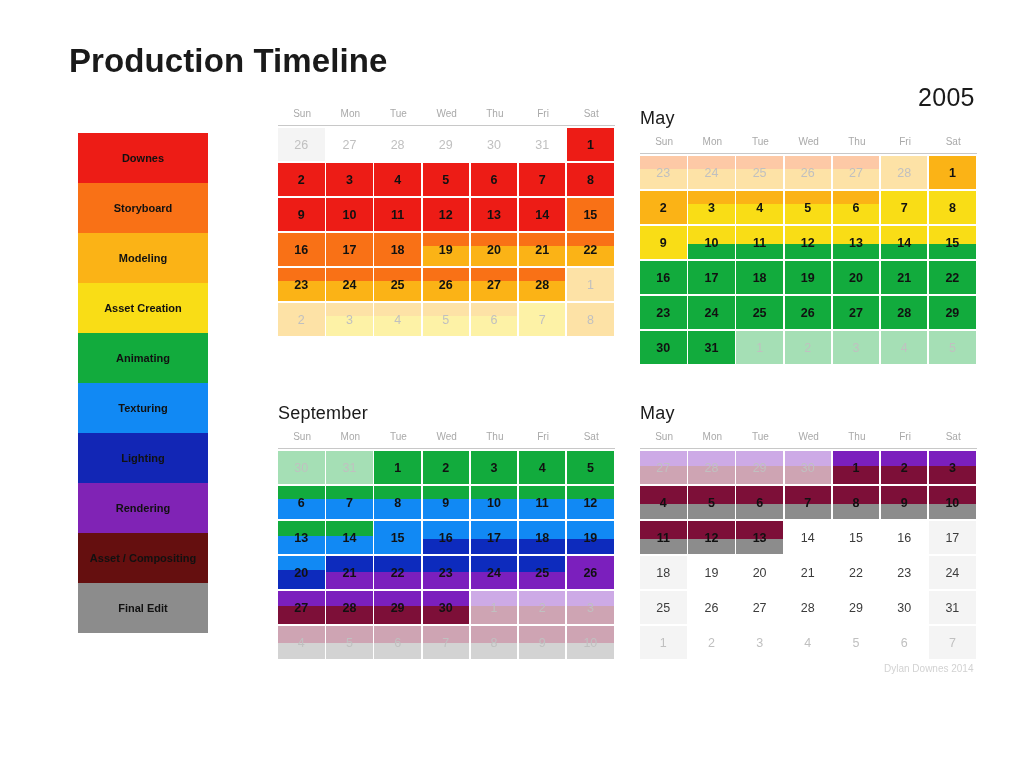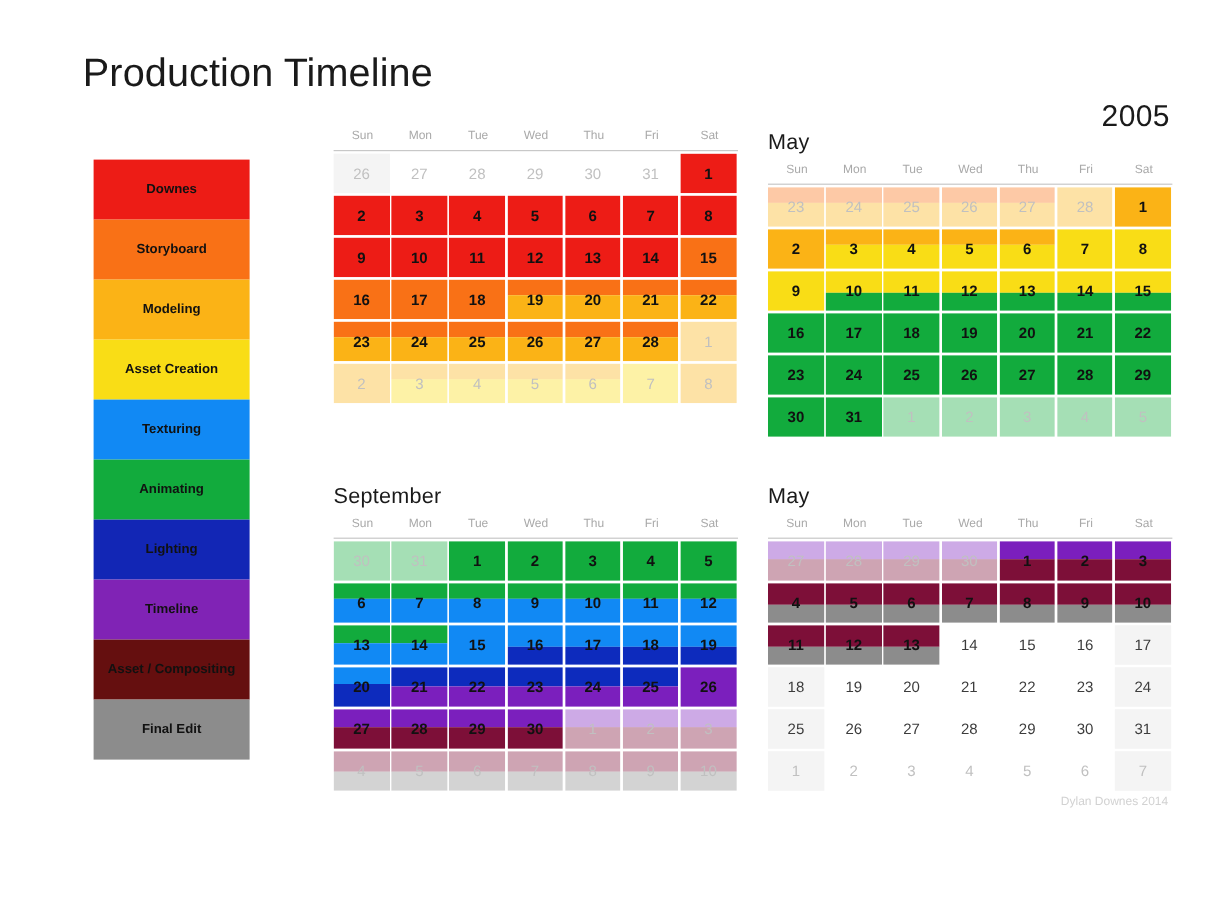--- a/index.html
+++ b/index.html
@@ -7,21 +7,21 @@
     width: 1024px; height: 768px;
     background: #ffffff;
     font-family: "Liberation Sans", sans-serif;
     overflow: hidden;
   }
   #stage { position: relative; width: 1024px; height: 768px; }
 
   
   #page-title {
     position: absolute; left: 69px; top: 42px;
-    font-size: 33px; font-weight: 400; color: #1a1a1a;
+    font-size: 33px; font-weight: 700; color: #1a1a1a;
     letter-spacing: 0.1px; white-space: nowrap;
   }
   #year-label {
     position: absolute; left: 918px; top: 83px;
     font-size: 25px; font-weight: 300; color: #1a1a1a;
     letter-spacing: 0.3px;
   }
   #credit {
     position: absolute; left: 884px; top: 663px;
     font-size: 10px; color: #d2d2d2; white-space: nowrap;
@@ -98,31 +98,31 @@
       </div>
       <div class="legend-item" style="background: rgb(249, 113, 22);">
         <div class="legend-label">Storyboard</div>
       </div>
       <div class="legend-item" style="background: rgb(251, 179, 22);">
         <div class="legend-label">Modeling</div>
       </div>
       <div class="legend-item" style="background: rgb(249, 221, 22);">
         <div class="legend-label">Asset Creation</div>
       </div>
+      <div class="legend-item" style="background: rgb(18, 171, 61);">
+        <div class="legend-label">Animating</div>
+      </div>
       <div class="legend-item" style="background: rgb(17, 137, 244);">
         <div class="legend-label">Texturing</div>
       </div>
-      <div class="legend-item" style="background: rgb(18, 171, 61);">
-        <div class="legend-label">Animating</div>
-      </div>
       <div class="legend-item" style="background: rgb(18, 38, 181);">
         <div class="legend-label">Lighting</div>
       </div>
       <div class="legend-item" style="background: rgb(128, 35, 181);">
-        <div class="legend-label">Timeline</div>
+        <div class="legend-label">Rendering</div>
       </div>
       <div class="legend-item" style="background: rgb(101, 15, 15);">
         <div class="legend-label">Asset / Compositing</div>
       </div>
       <div class="legend-item" style="background: rgb(140, 140, 140);">
         <div class="legend-label">Final Edit</div>
       </div>
     </div>
 
   <div class="calendar" id="cal-february">

